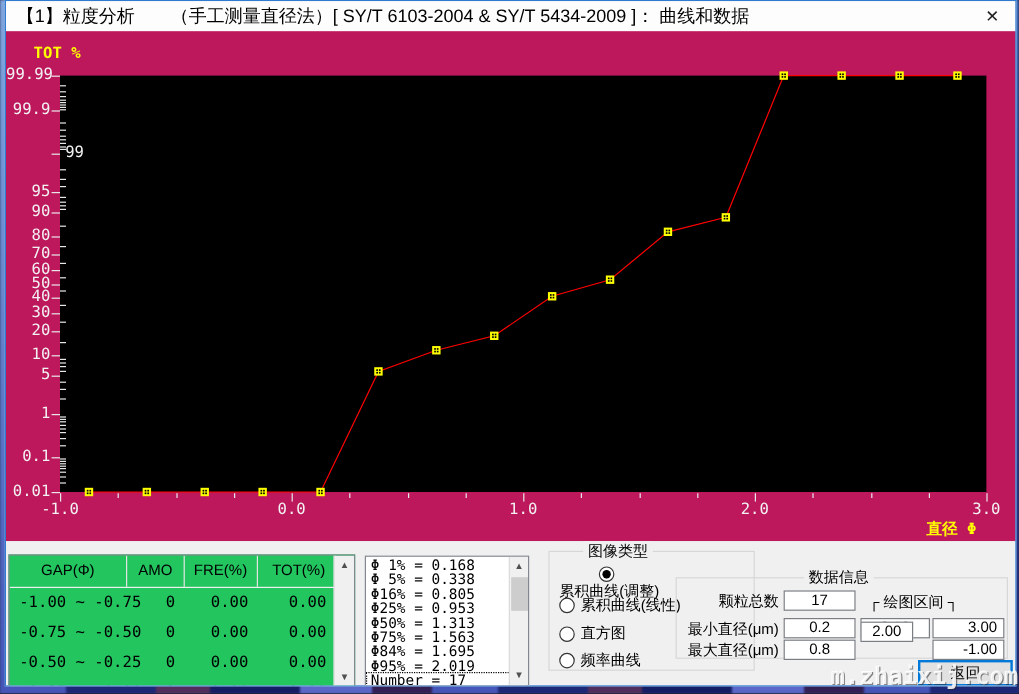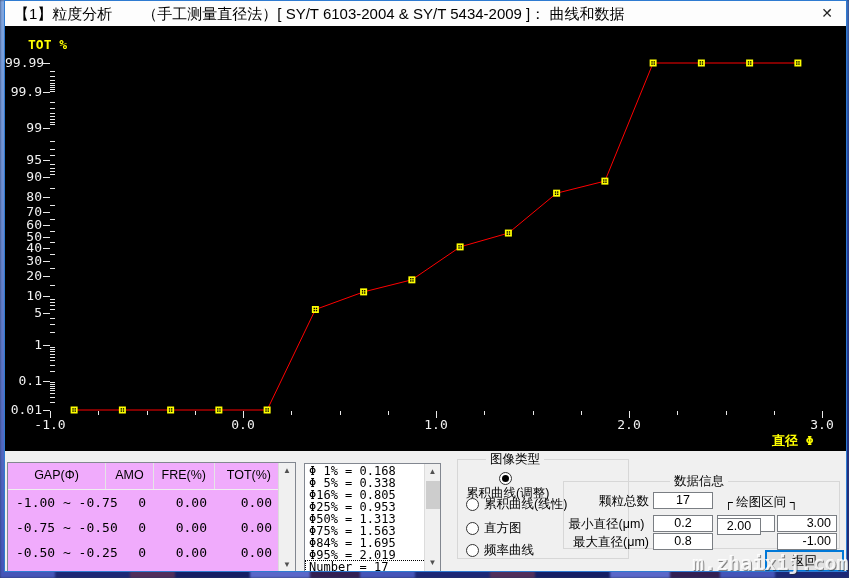--- a/index.html
+++ b/index.html
@@ -11,35 +11,35 @@
         linear-gradient(180deg,#8aa0c8,#4a4f86);
       background-blend-mode:overlay;filter:blur(1px);}
   #win{position:absolute;left:4px;top:0;width:843px;height:572px;box-sizing:border-box;
        border:1px solid #2f7bd1;background:#f0f0f0;}
   
   #titlebar{position:absolute;left:0;top:0;right:0;height:25px;background:#fdfdfd;}
   #title{position:absolute;left:9px;top:0;line-height:25px;font-size:15px;color:#000;white-space:nowrap;}
   #closebtn{position:absolute;right:2px;top:0;width:34px;height:25px;text-align:center;line-height:25px;
             font-size:14px;color:#222;cursor:pointer;}
   
-  #chart-region{position:absolute;left:0;top:25px;width:841px;height:425px;background:#000000;overflow:hidden;}
+  #chart-region{position:absolute;left:0;top:25px;width:841px;height:425px;background:#be185d;overflow:hidden;}
   #plot{position:absolute;left:45px;top:37px;width:772px;height:347px;background:#000;}
   #curve-svg{position:absolute;left:45px;top:37px;overflow:visible;}
   #ylabel-tot{position:absolute;left:23px;top:11px;color:#ffff00;font:bold 13px "DejaVu Sans Mono",monospace;white-space:pre;}
   #xlabel-dia{position:absolute;left:767px;top:406px;color:#ffff00;font:bold 13px "DejaVu Sans Mono",monospace;white-space:pre;}
   .ytick{position:absolute;height:1px;background:#e8e8e8;}
   .xtick{position:absolute;width:1px;background:#e8e8e8;}
   .ylab{position:absolute;left:0;width:37px;text-align:right;color:#f2f2f2;
         font:13px "DejaVu Sans Mono",monospace;height:15px;line-height:15px;}
   .xlab{position:absolute;width:40px;text-align:center;color:#f2f2f2;
         font:13px "DejaVu Sans Mono",monospace;height:15px;line-height:15px;}
   
   #panel{position:absolute;left:0;top:450px;width:841px;height:120px;background:#f0f0f0;overflow:hidden;}
   
-  #gap-table{position:absolute;left:2px;top:11px;width:289px;height:112px;background:#f0abfc;
+  #gap-table{position:absolute;left:2px;top:11px;width:289px;height:112px;background:#22c55e;
              border:1px solid #828790;box-sizing:border-box;overflow:hidden;}
   .thead{display:flex;height:26px;border-bottom:1px solid #f0f0f0;}
   .th{box-sizing:border-box;border-right:1px solid #e5e5e5;font-size:12.5px;color:#000;
       line-height:25px;}
   .tr{display:flex;height:25px;}
   .td{box-sizing:border-box;font:13px "DejaVu Sans Mono",monospace;line-height:25px;color:#000;white-space:pre;}
   .al{text-align:left;padding-left:8px;}.ar{text-align:right;padding-right:8px;}.ac{text-align:center;}
   .vscroll{position:absolute;right:0;top:0;bottom:0;width:16px;background:#f0f0f0;border-left:1px solid #dcdcdc;}
   .sbtn{position:absolute;left:0;width:16px;height:16px;text-align:center;color:#505050;font-size:8px;line-height:16px;cursor:pointer;}
   .sbtn.up{top:0;}.sbtn.dn{bottom:0;}
@@ -206,21 +206,21 @@
           <rect x="746.075" y="0.40000000001307917" width="1.4" height="1.4" fill="#000"></rect>
           <rect x="748.275" y="0.40000000001307917" width="1.4" height="1.4" fill="#000"></rect>
         </g>
       </svg>
     <div id="ticks-host">
         <div class="ytick" style="left: 38px; width: 7px; top: 37px;"></div>
         <div class="ylab" style="top: 29px;">99.99</div>
         <div class="ytick" style="left: 38px; width: 7px; top: 66px;"></div>
         <div class="ylab" style="top: 58px;">99.9</div>
         <div class="ytick" style="left: 38px; width: 7px; top: 102px;"></div>
-        <div class="ylab" style="top: 94px;">99</div>
+        <div class="ylab" style="top: 94px; margin-left: 28px;">99</div>
         <div class="ytick" style="left: 38px; width: 7px; top: 134px;"></div>
         <div class="ylab" style="top: 126px;">95</div>
         <div class="ytick" style="left: 38px; width: 7px; top: 151px;"></div>
         <div class="ylab" style="top: 143px;">90</div>
         <div class="ytick" style="left: 38px; width: 7px; top: 171px;"></div>
         <div class="ylab" style="top: 163px;">80</div>
         <div class="ytick" style="left: 38px; width: 7px; top: 186px;"></div>
         <div class="ylab" style="top: 178px;">70</div>
         <div class="ytick" style="left: 38px; width: 7px; top: 199px;"></div>
         <div class="ylab" style="top: 191px;">60</div>
@@ -399,21 +399,21 @@
         <span class="radio-circ"></span>
         <span class="radio-label">频率曲线</span>
       </div>
     </div>
 
     <div id="gb-datainfo" class="groupbox">
       <div class="gb-title">数据信息</div>
       <div class="di-label" style="left:0;top:11px;">颗粒总数</div>
       <div class="di-field ac" style="left:89px;top:10px;width:60px;">17</div>
       <div id="range-label">┌ 绘图区间 ┐</div>
-      <div class="di-label" style="left:0;top:34px;text-align:center;">最小直径(μm)</div>
+      <div class="di-label" style="left:0;top:34px;">最小直径(μm)</div>
       <div class="di-field ac" style="left:89px;top:33px;width:60px;">0.2</div>
       <div class="di-field ac" style="left:153px;top:33px;width:58px;">0.13</div>
       <div class="di-field ar" style="left:213px;top:33px;width:60px;">3.00</div>
       <div class="di-label" style="left:0;top:52px;">最大直径(μm)</div>
       <div class="di-field ac" style="left:89px;top:51px;width:60px;">0.8</div>
       <div class="di-field ac" style="left:153px;top:36px;width:44px;">2.00</div>
       <div class="di-field ar" style="left:213px;top:51px;width:60px;">-1.00</div>
     </div>
 
     <div id="return-btn">返回</div>

